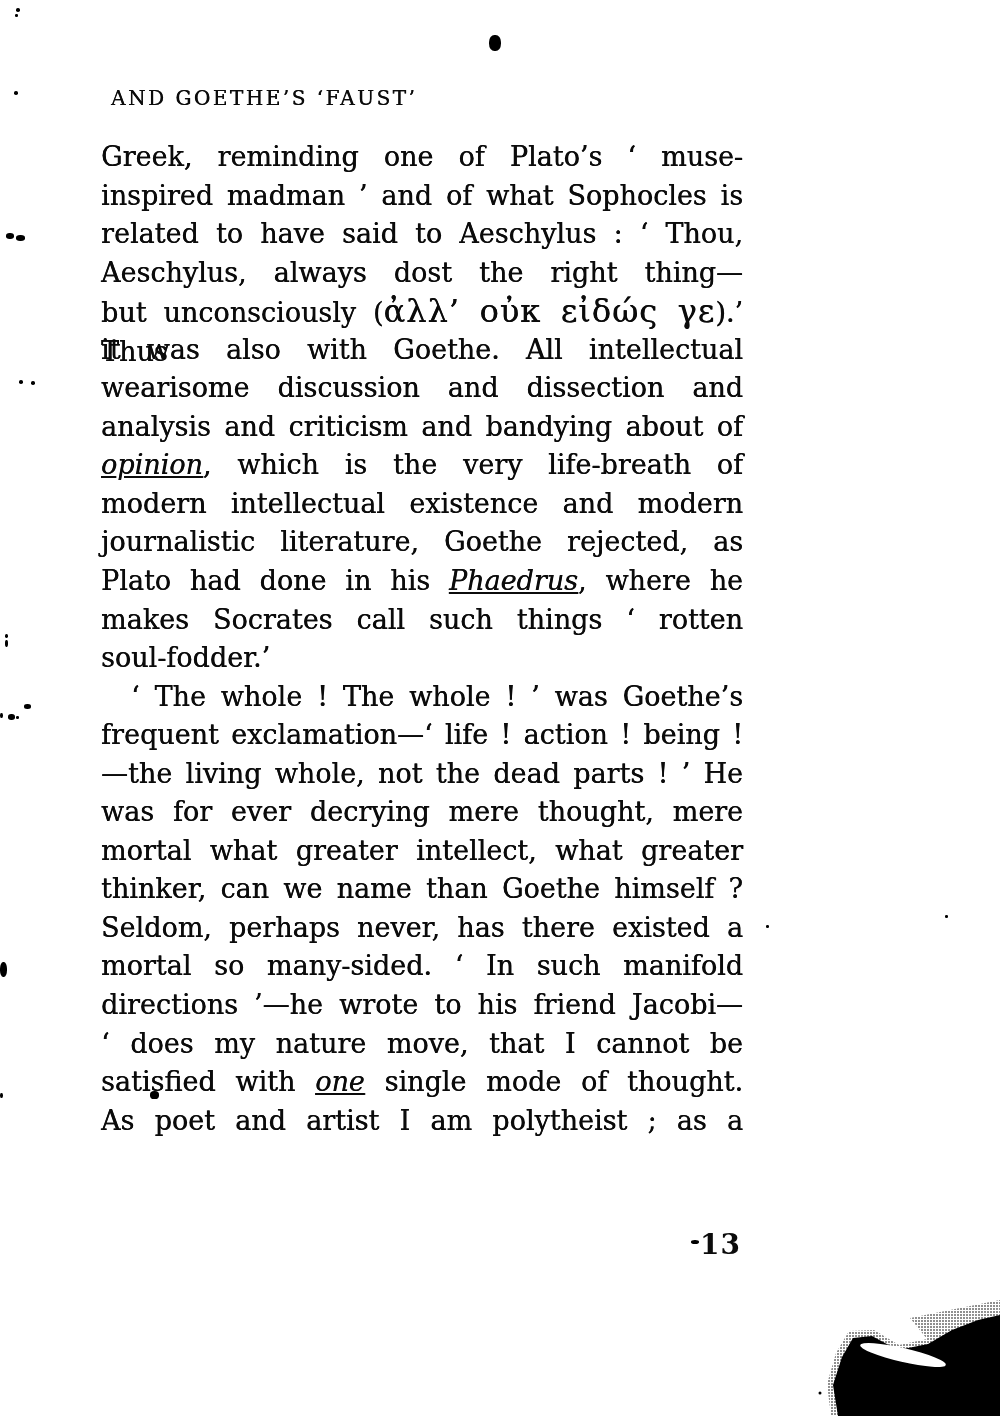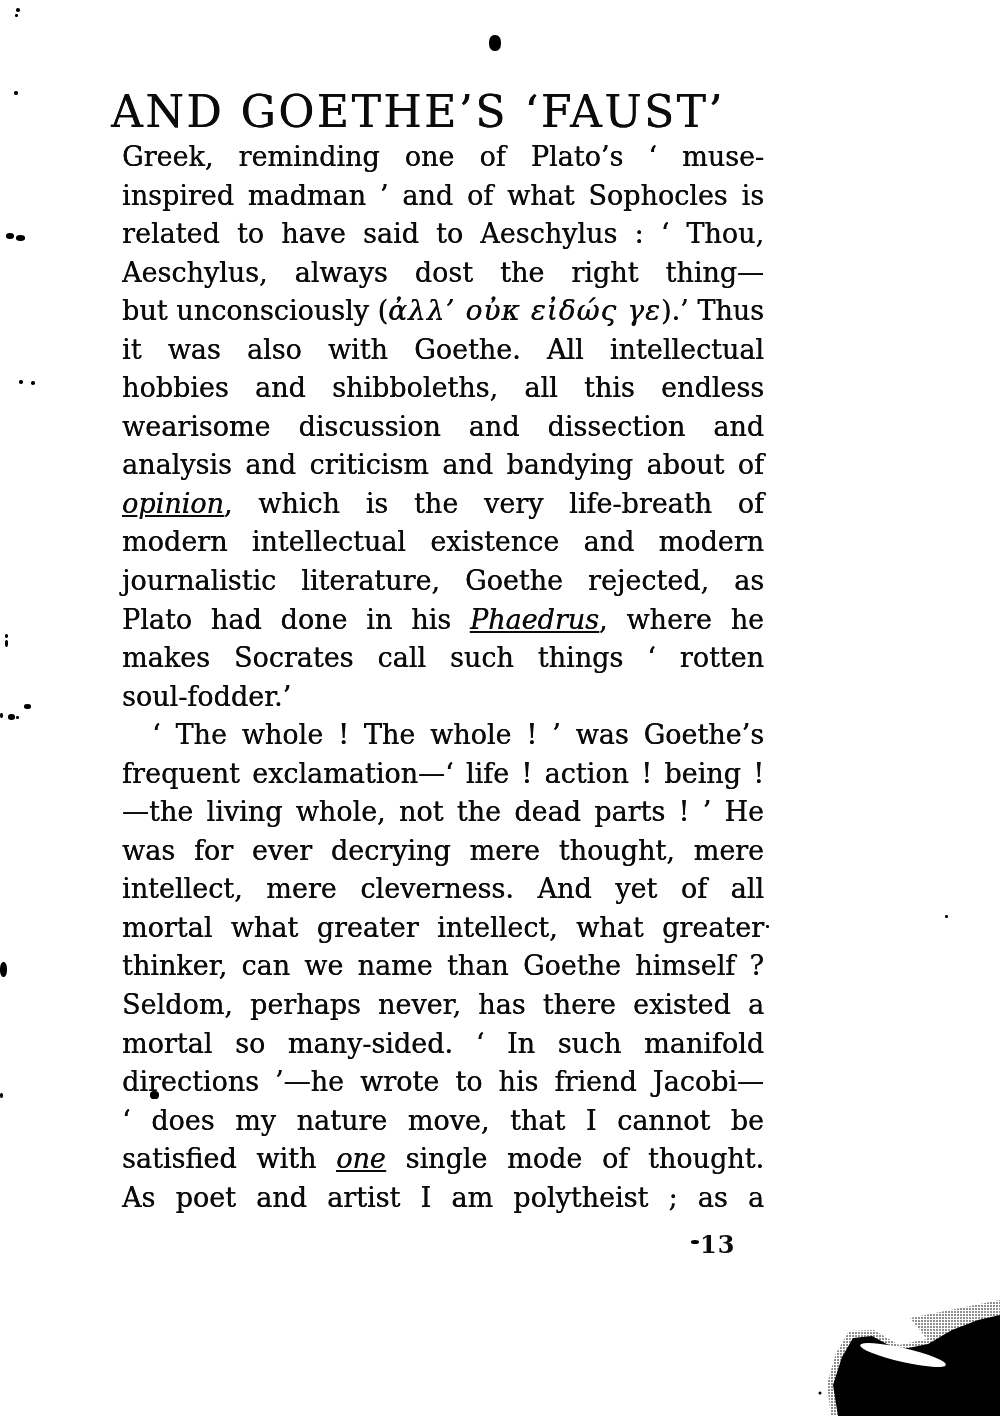--- a/index.html
+++ b/index.html
@@ -9,47 +9,47 @@
     position:relative;
     overflow:hidden;
     font-family:"DejaVu Serif","Liberation Serif",serif;
     color:#0b0b0b;
     -webkit-font-smoothing:antialiased;
   }
   .page{position:absolute;inset:0;}
   .running-header{
     position:absolute;
     left:111px;top:86px;
-    font-size:44px;
+    font-size:20px;
     letter-spacing:2.5px;
     white-space:nowrap;
     text-shadow:0.35px 0 0 currentColor;
   }
   .text-block{
     position:absolute;
-    left:122px;top:138px;
+    left:101px;top:138px;
     width:642px;
   }
   .line{
     height:38.55px;
     line-height:38.55px;
     font-size:27px;
     text-align:justify;
     text-align-last:justify;
     text-shadow:0.35px 0 0 currentColor;
     overflow:visible;
   }
   .line.unjust{text-align:center;text-align-last:left;}
   .line.indent{text-indent:30px;}
   .it{font-style:italic;text-decoration:underline;}
-  .greek{font-style:italic;font-size:28px;letter-spacing:1px;}
+  .greek{font-size:32px;letter-spacing:1px;}
   .page-number{
     position:absolute;
     left:700px;top:1226px;
-    font-size:24px;
+    font-size:28px;
     font-weight:bold;
     line-height:38px;
     letter-spacing:1px;
   }
   .speck{
     position:absolute;
     background:#000;
     border-radius:45%;
   }
   .corner-shadow{
@@ -65,34 +65,32 @@
 
   <div class="running-header">AND GOETHE’S ‘FAUST’</div>
 
   <div class="text-block">
       <div class="line"><span>Greek, reminding one of Plato’s ‘ muse-</span></div>
       <div class="line"><span>inspired madman ’ and of what Sophocles is</span></div>
       <div class="line"><span>related to have said to Aeschylus : ‘ Thou,</span></div>
       <div class="line"><span>Aeschylus, always dost the right thing—</span></div>
       <div class="line"><span>but unconsciously (</span><span class="greek">ἀλλ’ οὐκ εἰδώς γε</span><span>).’ Thus</span></div>
       <div class="line"><span>it was also with Goethe. All intellectual</span></div>
-      <div class="line"><span>hobbies and shibboleths, all this endless</span></div>
       <div class="line"><span>wearisome discussion and dissection and</span></div>
       <div class="line"><span>analysis and criticism and bandying about of</span></div>
       <div class="line"><span class="it">opinion</span><span>, which is the very life-breath of</span></div>
       <div class="line"><span>modern intellectual existence and modern</span></div>
       <div class="line"><span>journalistic literature, Goethe rejected, as</span></div>
       <div class="line"><span>Plato had done in his </span><span class="it">Phaedrus</span><span>, where he</span></div>
       <div class="line"><span>makes Socrates call such things ‘ rotten</span></div>
       <div class="line unjust"><span>soul-fodder.’</span></div>
       <div class="line indent"><span>‘ The whole ! The whole ! ’ was Goethe’s</span></div>
       <div class="line"><span>frequent exclamation—‘ life ! action ! being !</span></div>
       <div class="line"><span>—the living whole, not the dead parts ! ’ He</span></div>
       <div class="line"><span>was for ever decrying mere thought, mere</span></div>
-      <div class="line"><span>intellect, mere cleverness. And yet of all</span></div>
       <div class="line"><span>mortal what greater intellect, what greater</span></div>
       <div class="line"><span>thinker, can we name than Goethe himself ?</span></div>
       <div class="line"><span>Seldom, perhaps never, has there existed a</span></div>
       <div class="line"><span>mortal so many-sided. ‘ In such manifold</span></div>
       <div class="line"><span>directions ’—he wrote to his friend Jacobi—</span></div>
       <div class="line"><span>‘ does my nature move, that I cannot be</span></div>
       <div class="line"><span>satisfied with </span><span class="it">one</span><span> single mode of thought.</span></div>
       <div class="line"><span>As poet and artist I am polytheist ; as a</span></div>
     </div>
 

